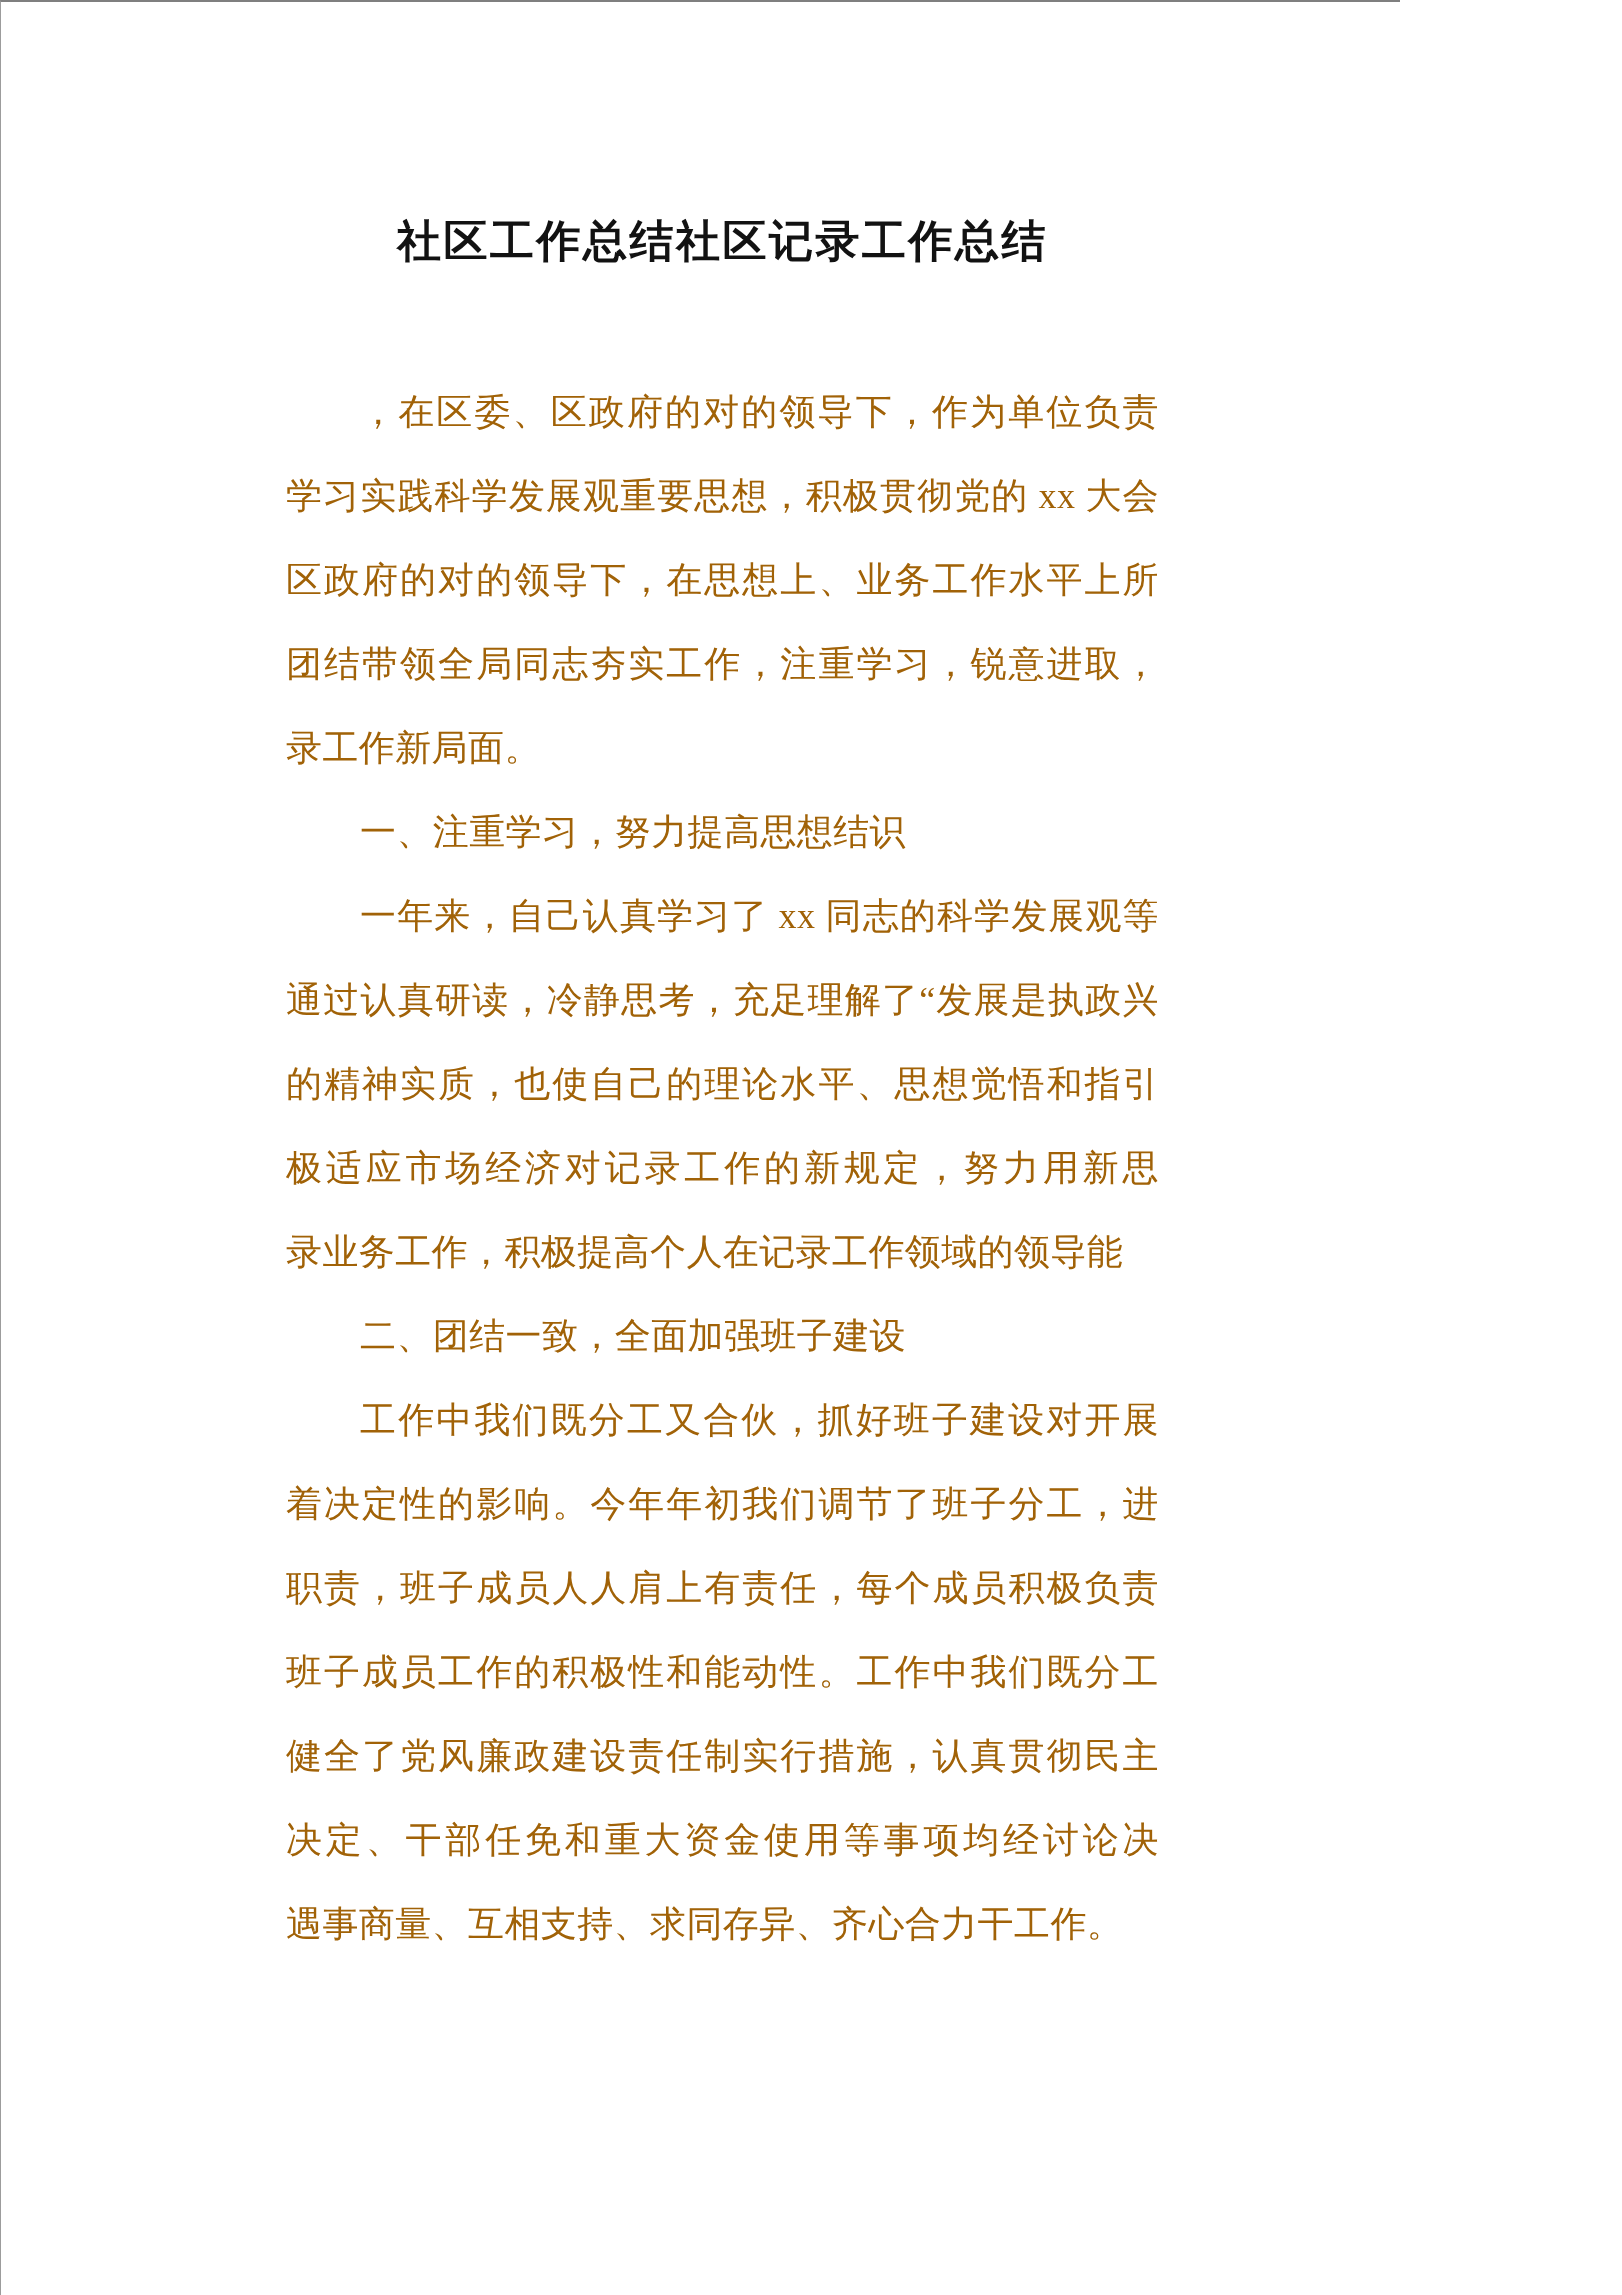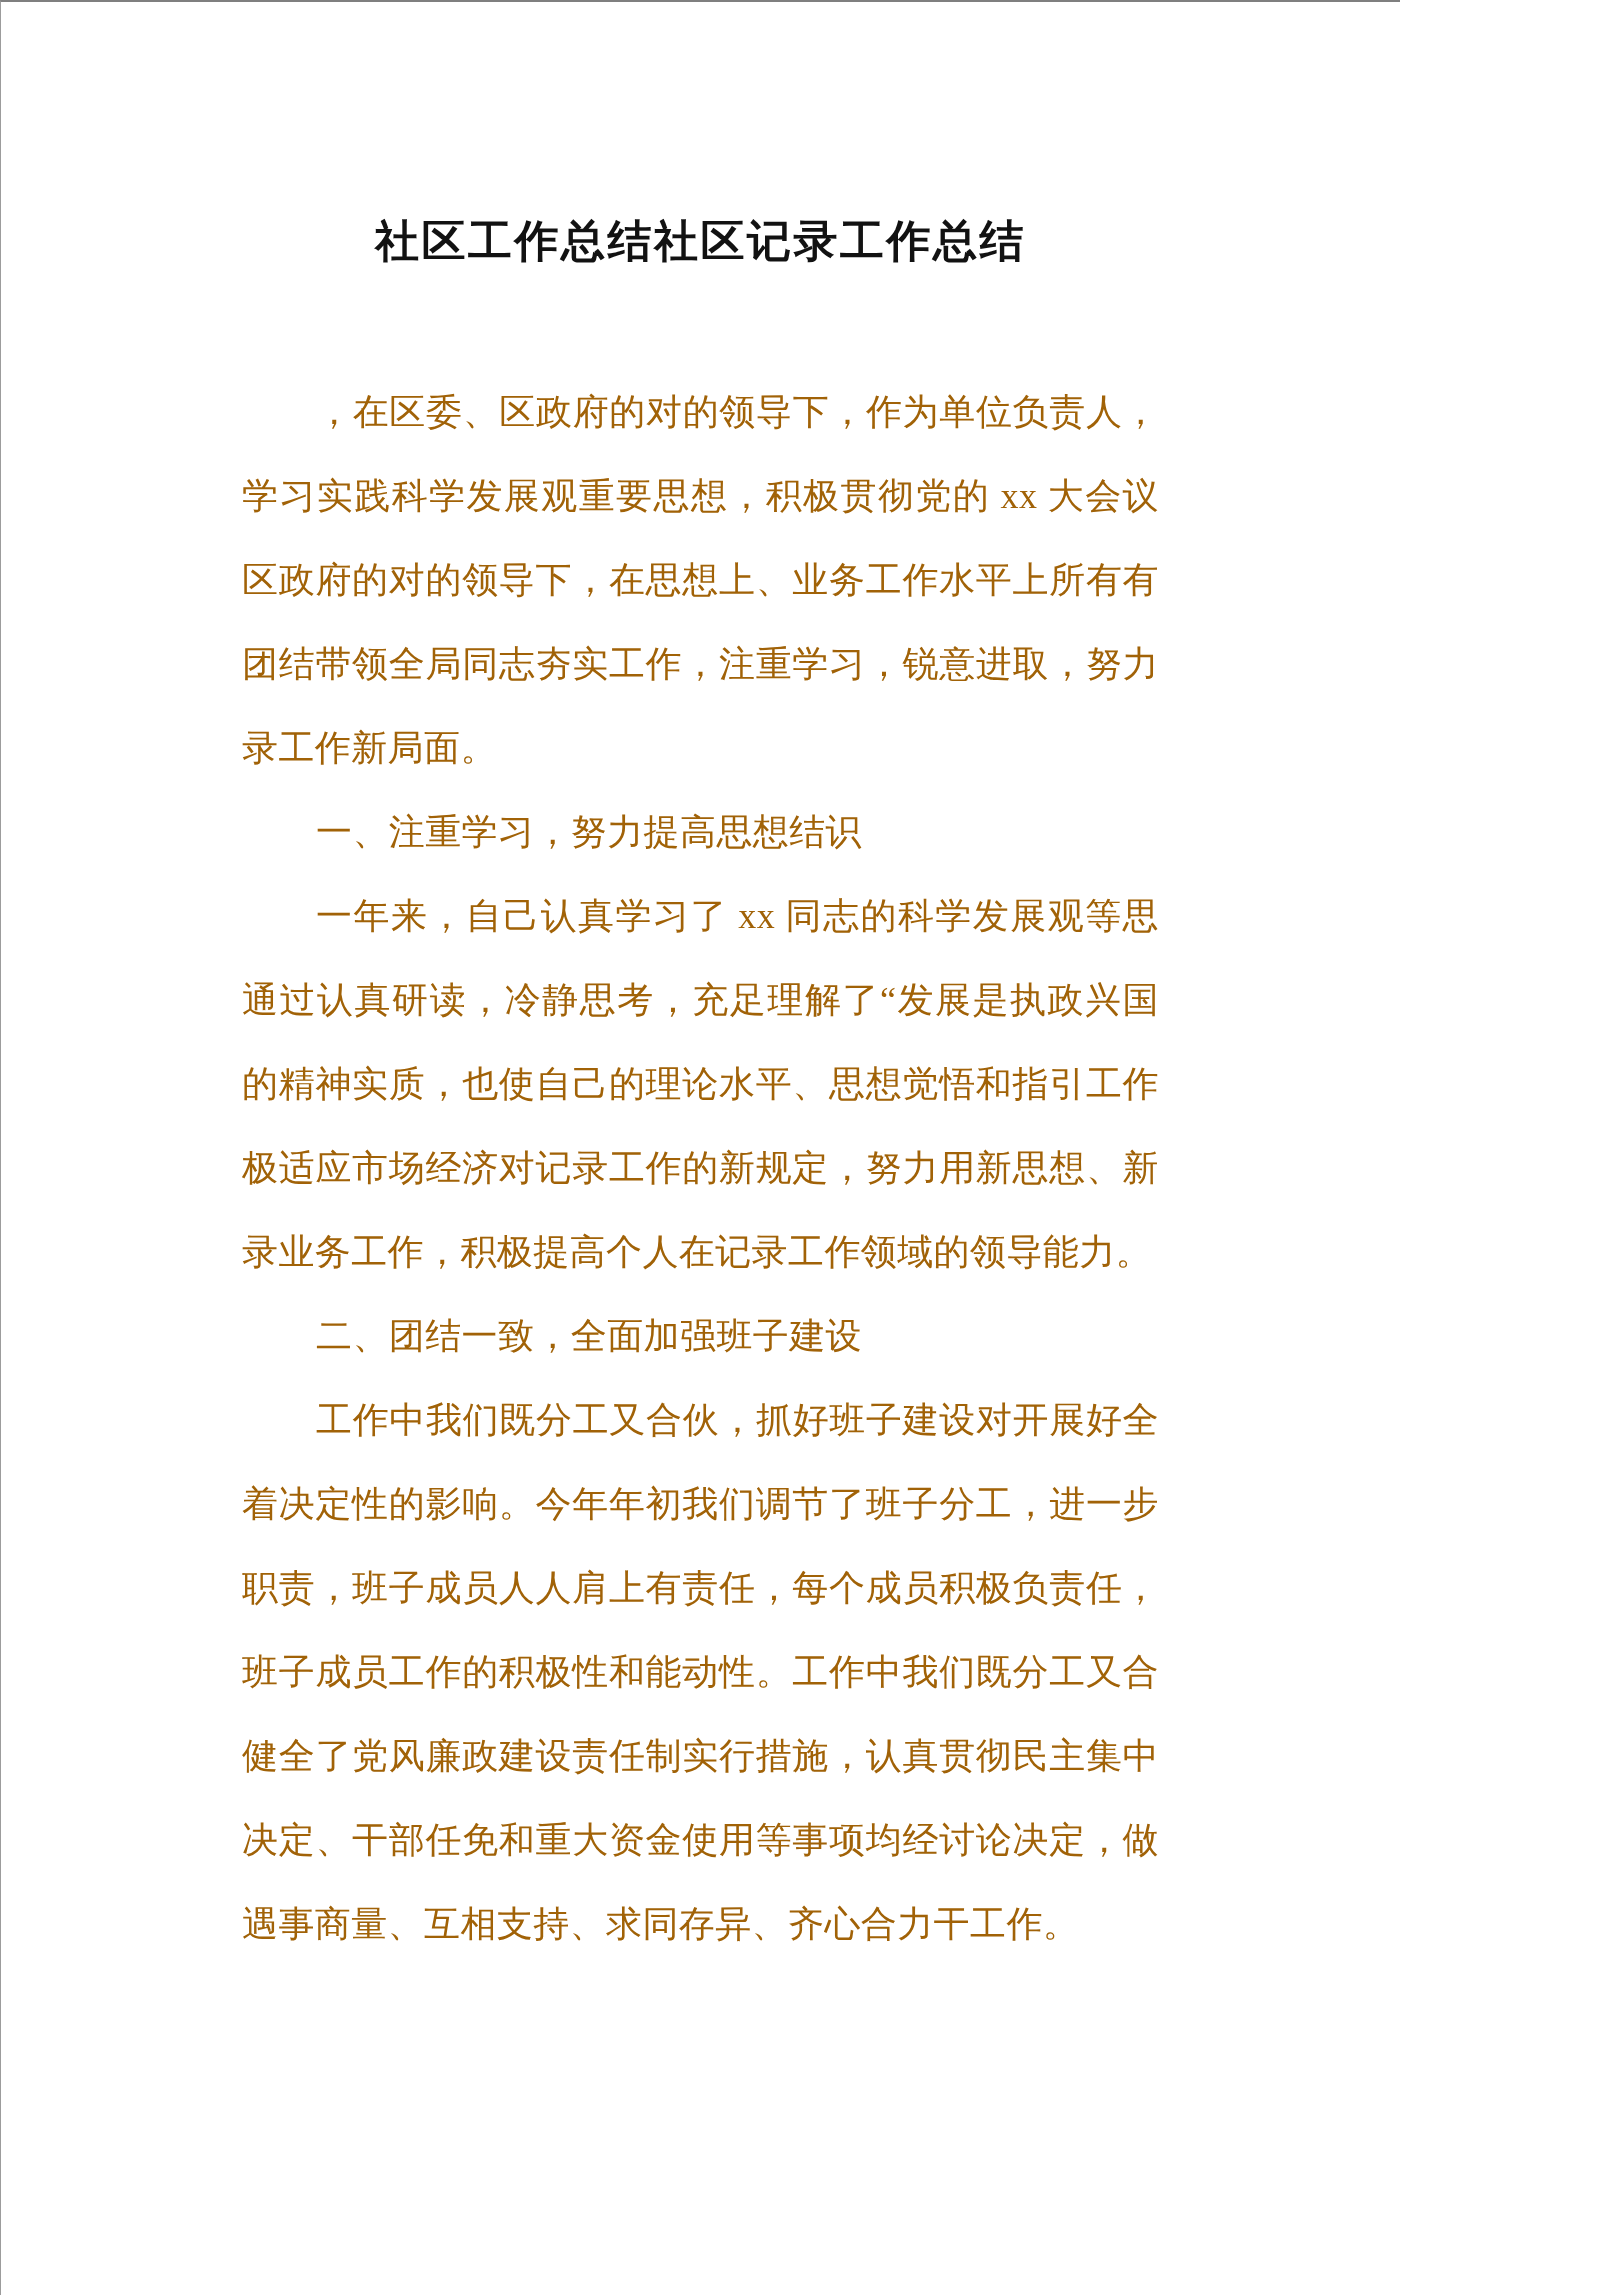--- a/index.html
+++ b/index.html
@@ -11,20 +11,21 @@
     position: relative;
     width: 1400px;
     height: 2295px;
     box-sizing: border-box;
     background: #ffffff;
     border-top: 2.5px solid #7f7f7f;
     border-left: 1.7px solid #9c9c9c;
     overflow: hidden;
     font-family: "Liberation Serif", "DejaVu Serif", serif;
     color: #1e1e1e;
+    padding-left: 44px;
   }
   .doc-title {
     margin: 0;
     padding-top: 210px;
     margin-bottom: 99px;
     font-size: 44px;
     line-height: 59px;
     font-weight: bold;
     letter-spacing: 2.5px;
     text-align: center;

